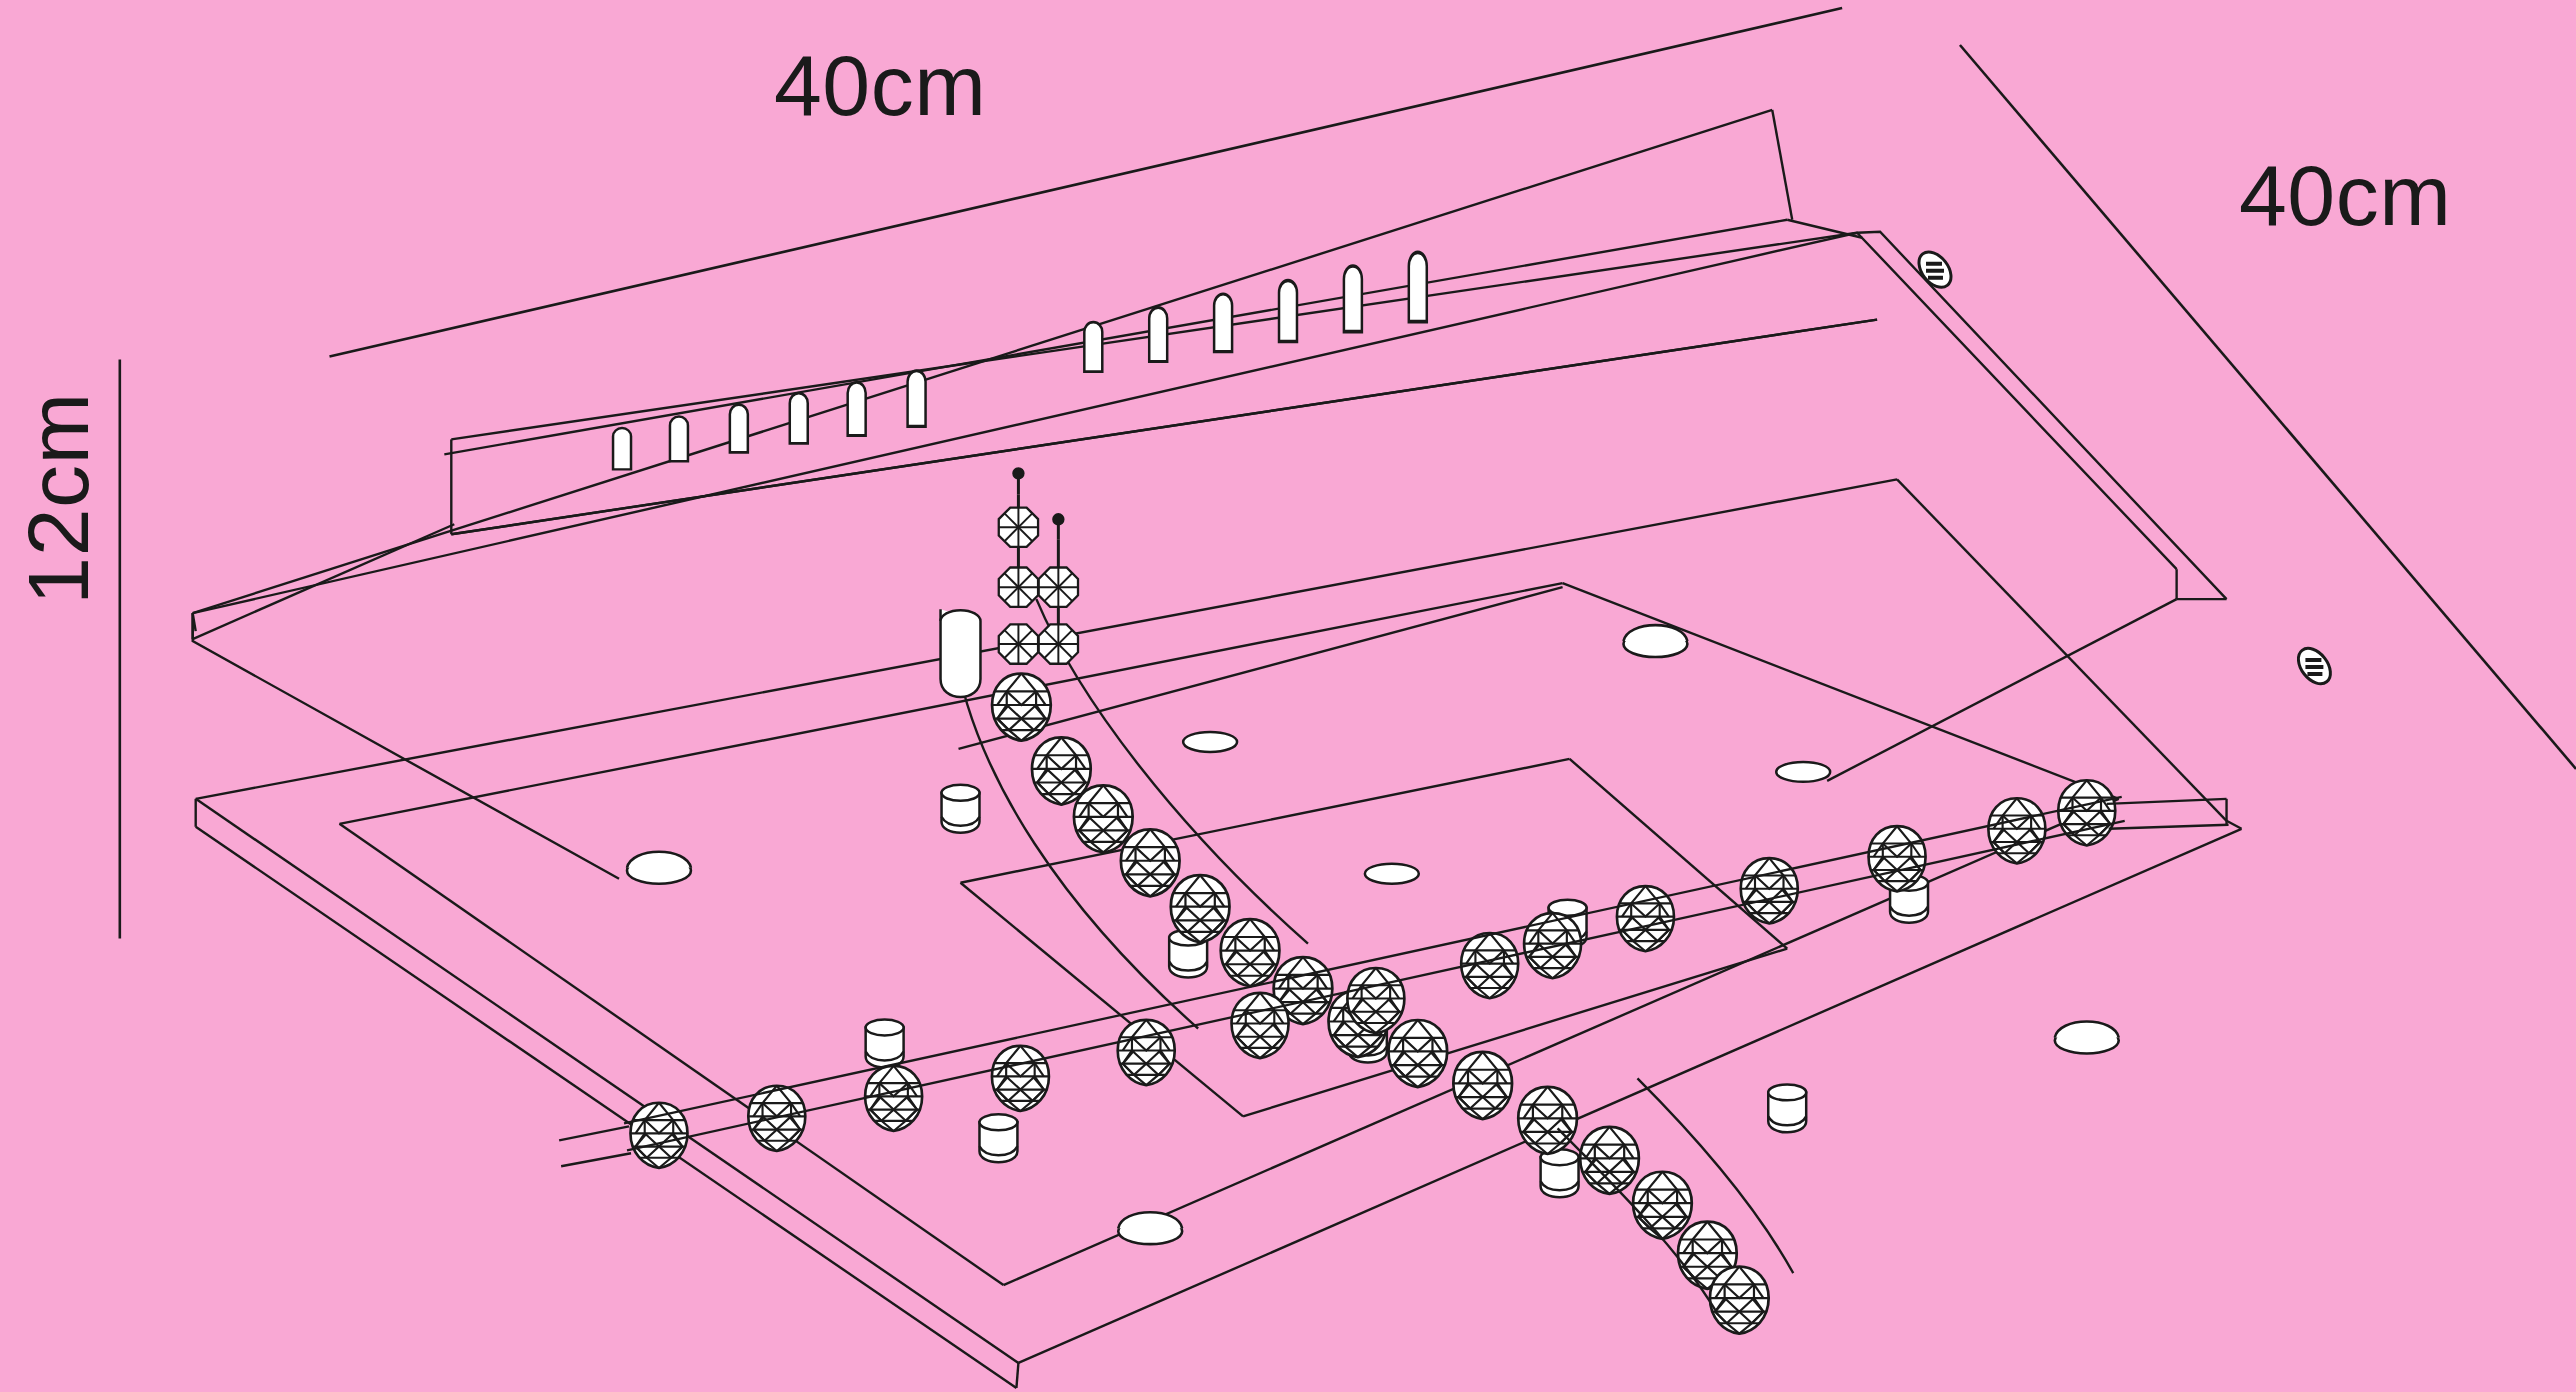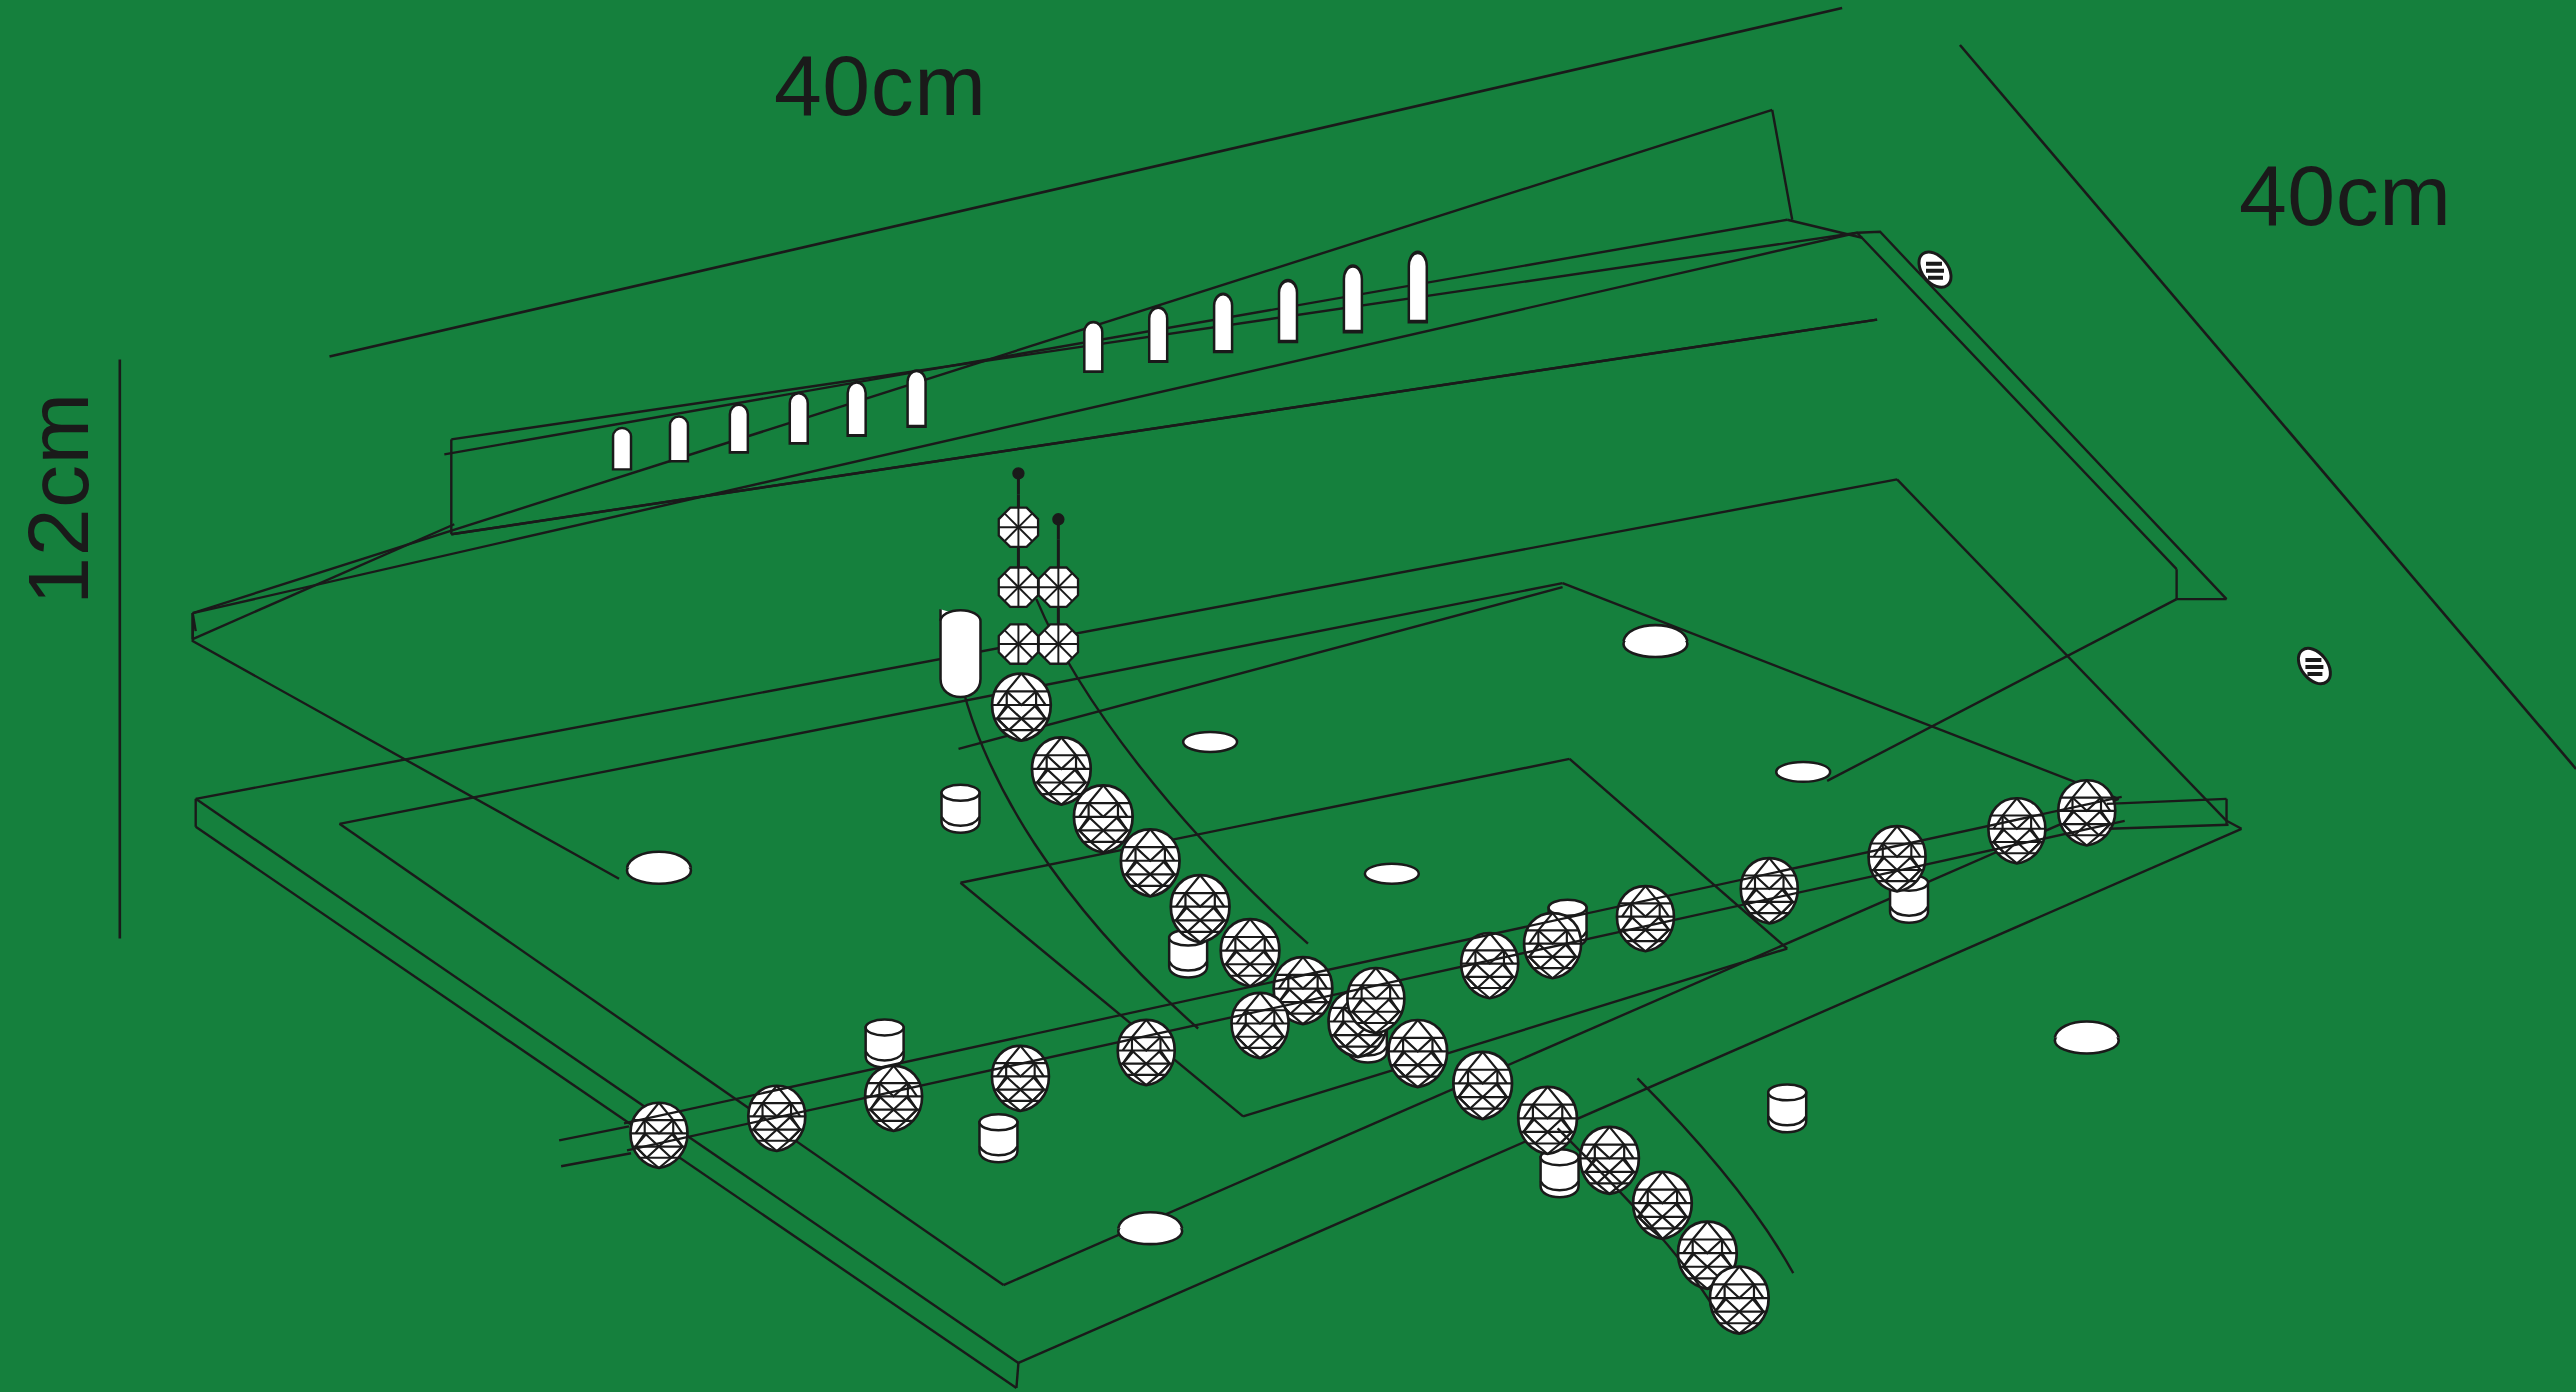--- a/index.html
+++ b/index.html
@@ -10,21 +10,21 @@
   body {
     width: 2576px;
     height: 1393px;
     overflow: hidden;
     font-family: "Liberation Sans", sans-serif;
   }
   #stage {
     position: relative;
     width: 2576px;
     height: 1393px;
-    background: #15803d;
+    background: #f9a8d4;
     text-align: right;
   }
   #drawing {
     position: absolute;
     left: 0;
     top: 0;
     width: 2576px;
     height: 1393px;
   }
   .dim-label {

